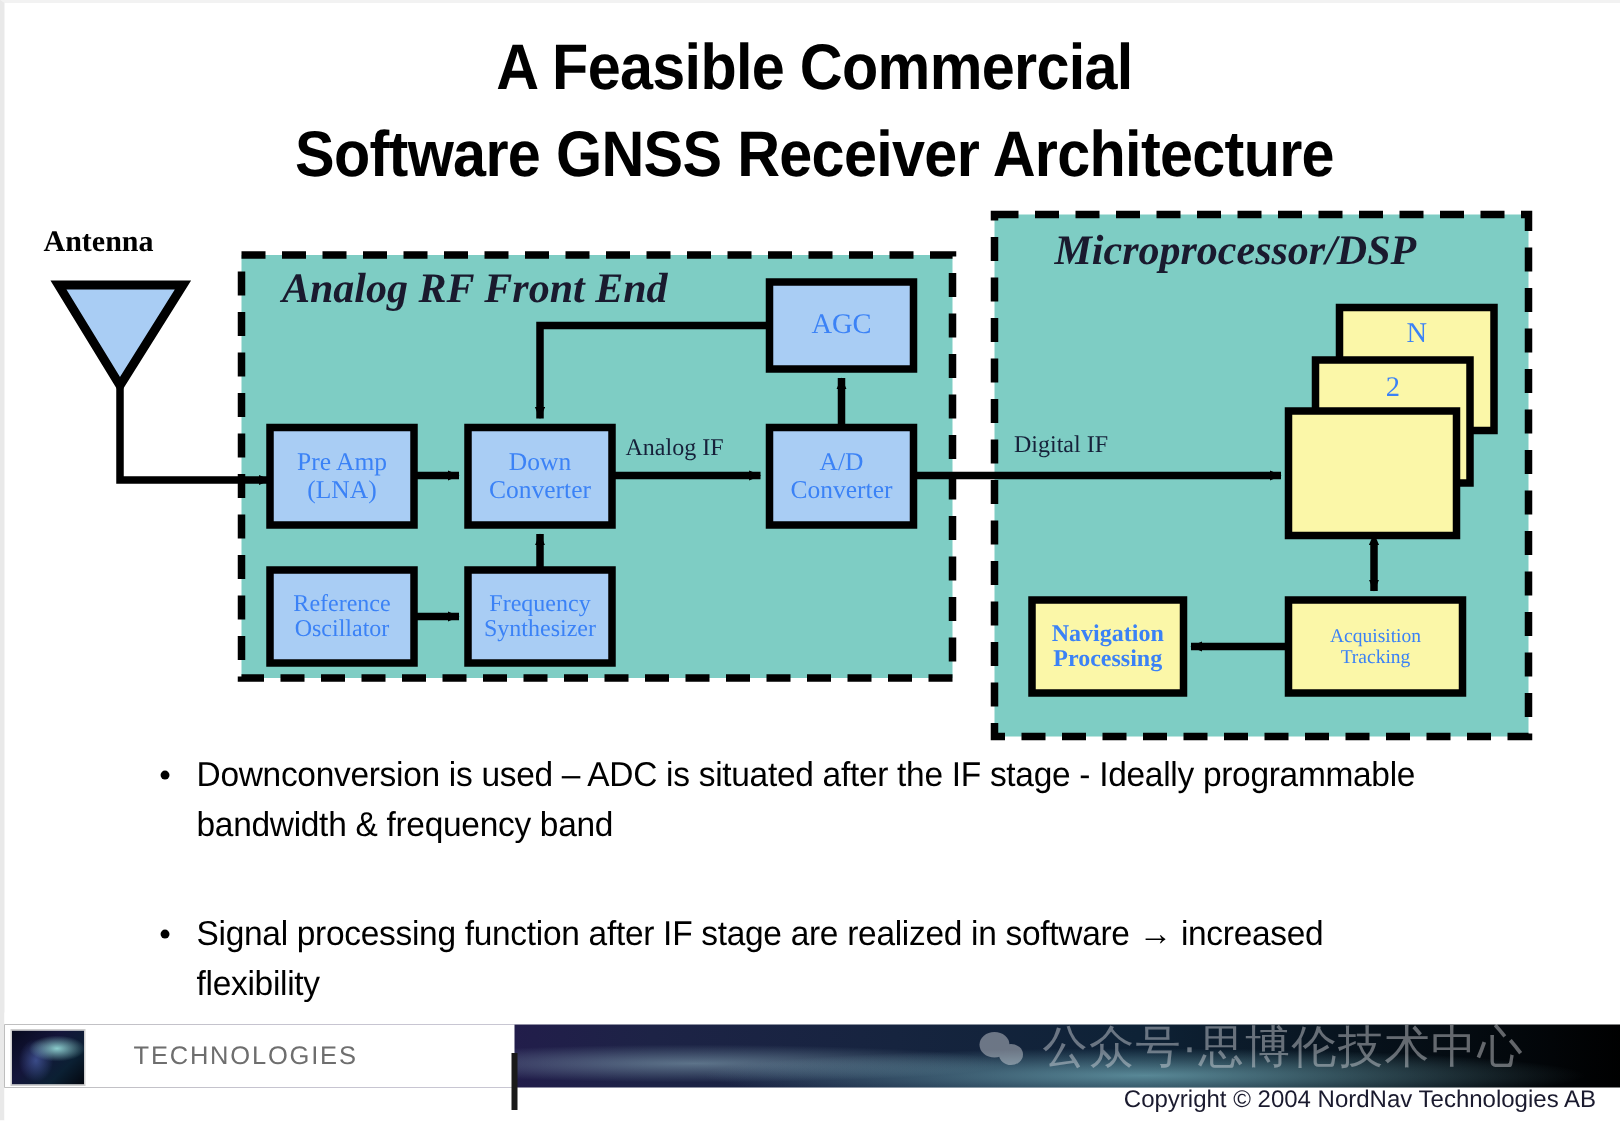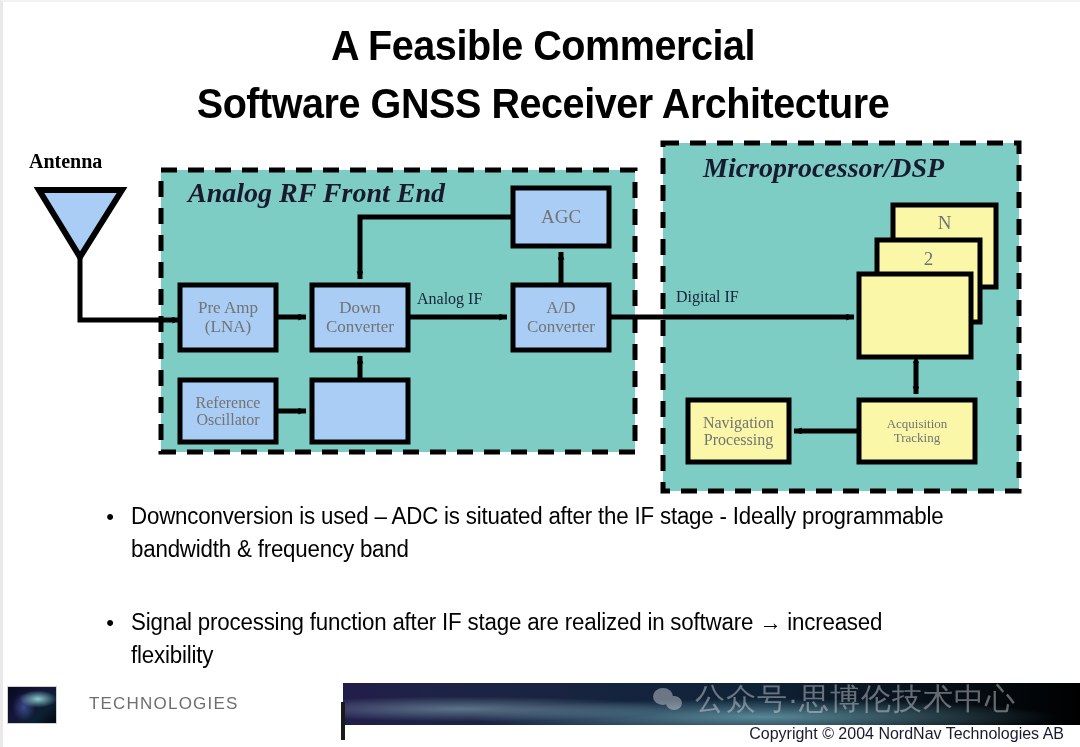--- a/index.html
+++ b/index.html
@@ -34,21 +34,21 @@
   .title .l2{display:block;}
 
   
   .diagram{position:absolute;left:0;top:0;width:1080px;height:510px;}
   .diagram svg{position:absolute;left:0;top:0;}
 
   
   .bxlabel{
     position:absolute;
     font-family:"Liberation Serif", serif;
-    color:#737373;
+    color:#3b82f6;
     text-align:center;
     line-height:1.08;
     display:flex;align-items:center;justify-content:center;
     flex-direction:column;
     pointer-events:none;
   }
   .zone-title{
     position:absolute;
     font-family:"Liberation Serif", serif;
     font-style:italic;
@@ -245,36 +245,40 @@
     <div class="bxlabel" style="left:510px;top:283px;width:96px;height:65px;font-size:17px;">
       <span>A/D</span>
       <span>Converter</span>
     </div>
 
     <div class="bxlabel" style="left:177px;top:378px;width:96px;height:62px;font-size:16px;">
       <span>Reference</span>
       <span>Oscillator</span>
     </div>
 
+    <div class="bxlabel" style="left:309px;top:378px;width:96px;height:62px;font-size:16px;">
+      <span>Frequency</span>
+      <span>Synthesizer</span>
+    </div>
 
     <div class="bxlabel" style="left:890px;top:203px;width:103px;height:36px;font-size:19px;">
       <span>N</span>
     </div>
 
     <div class="bxlabel" style="left:874px;top:240px;width:103px;height:34px;font-size:19px;">
       <span>2</span>
     </div>
 
 
     <div class="bxlabel" style="left:856px;top:398px;width:116px;height:62px;font-size:13px;">
       <span>Acquisition</span>
       <span>Tracking</span>
     </div>
 
-    <div class="bxlabel" style="left:685px;top:398px;width:101px;height:62px;font-size:16px;">
+    <div class="bxlabel" style="left:685px;top:398px;width:101px;height:62px;font-size:16px;font-weight:bold;">
       <span>Navigation</span>
       <span>Processing</span>
     </div>
 
     <div class="edge-label" style="left:414px;top:288px;">Analog IF</div>
     <div class="edge-label" style="left:673px;top:286px;">Digital IF</div>
   </div>
 
   <div class="bullets">
     <div class="bullet" id="bullet1">

